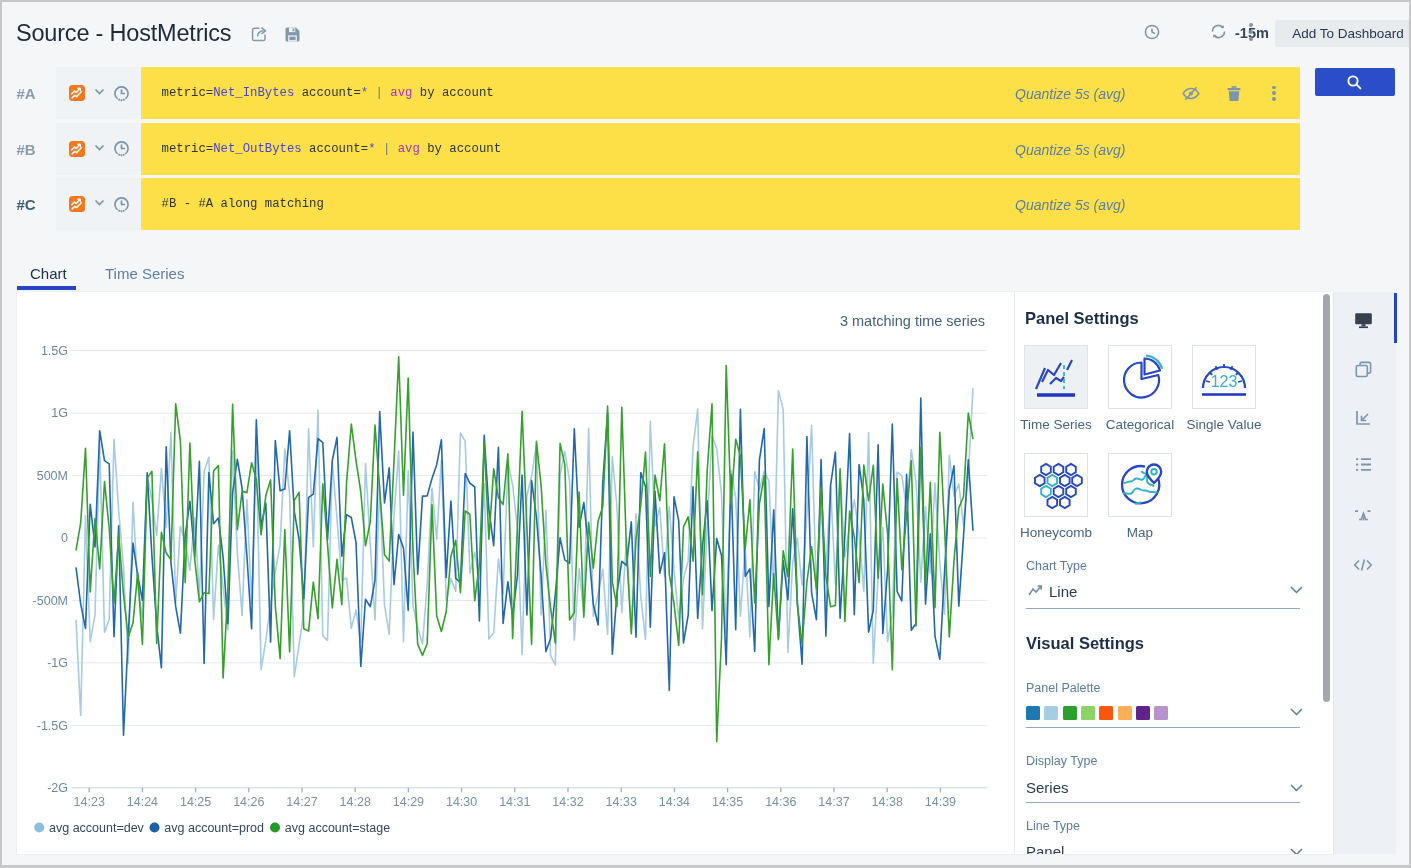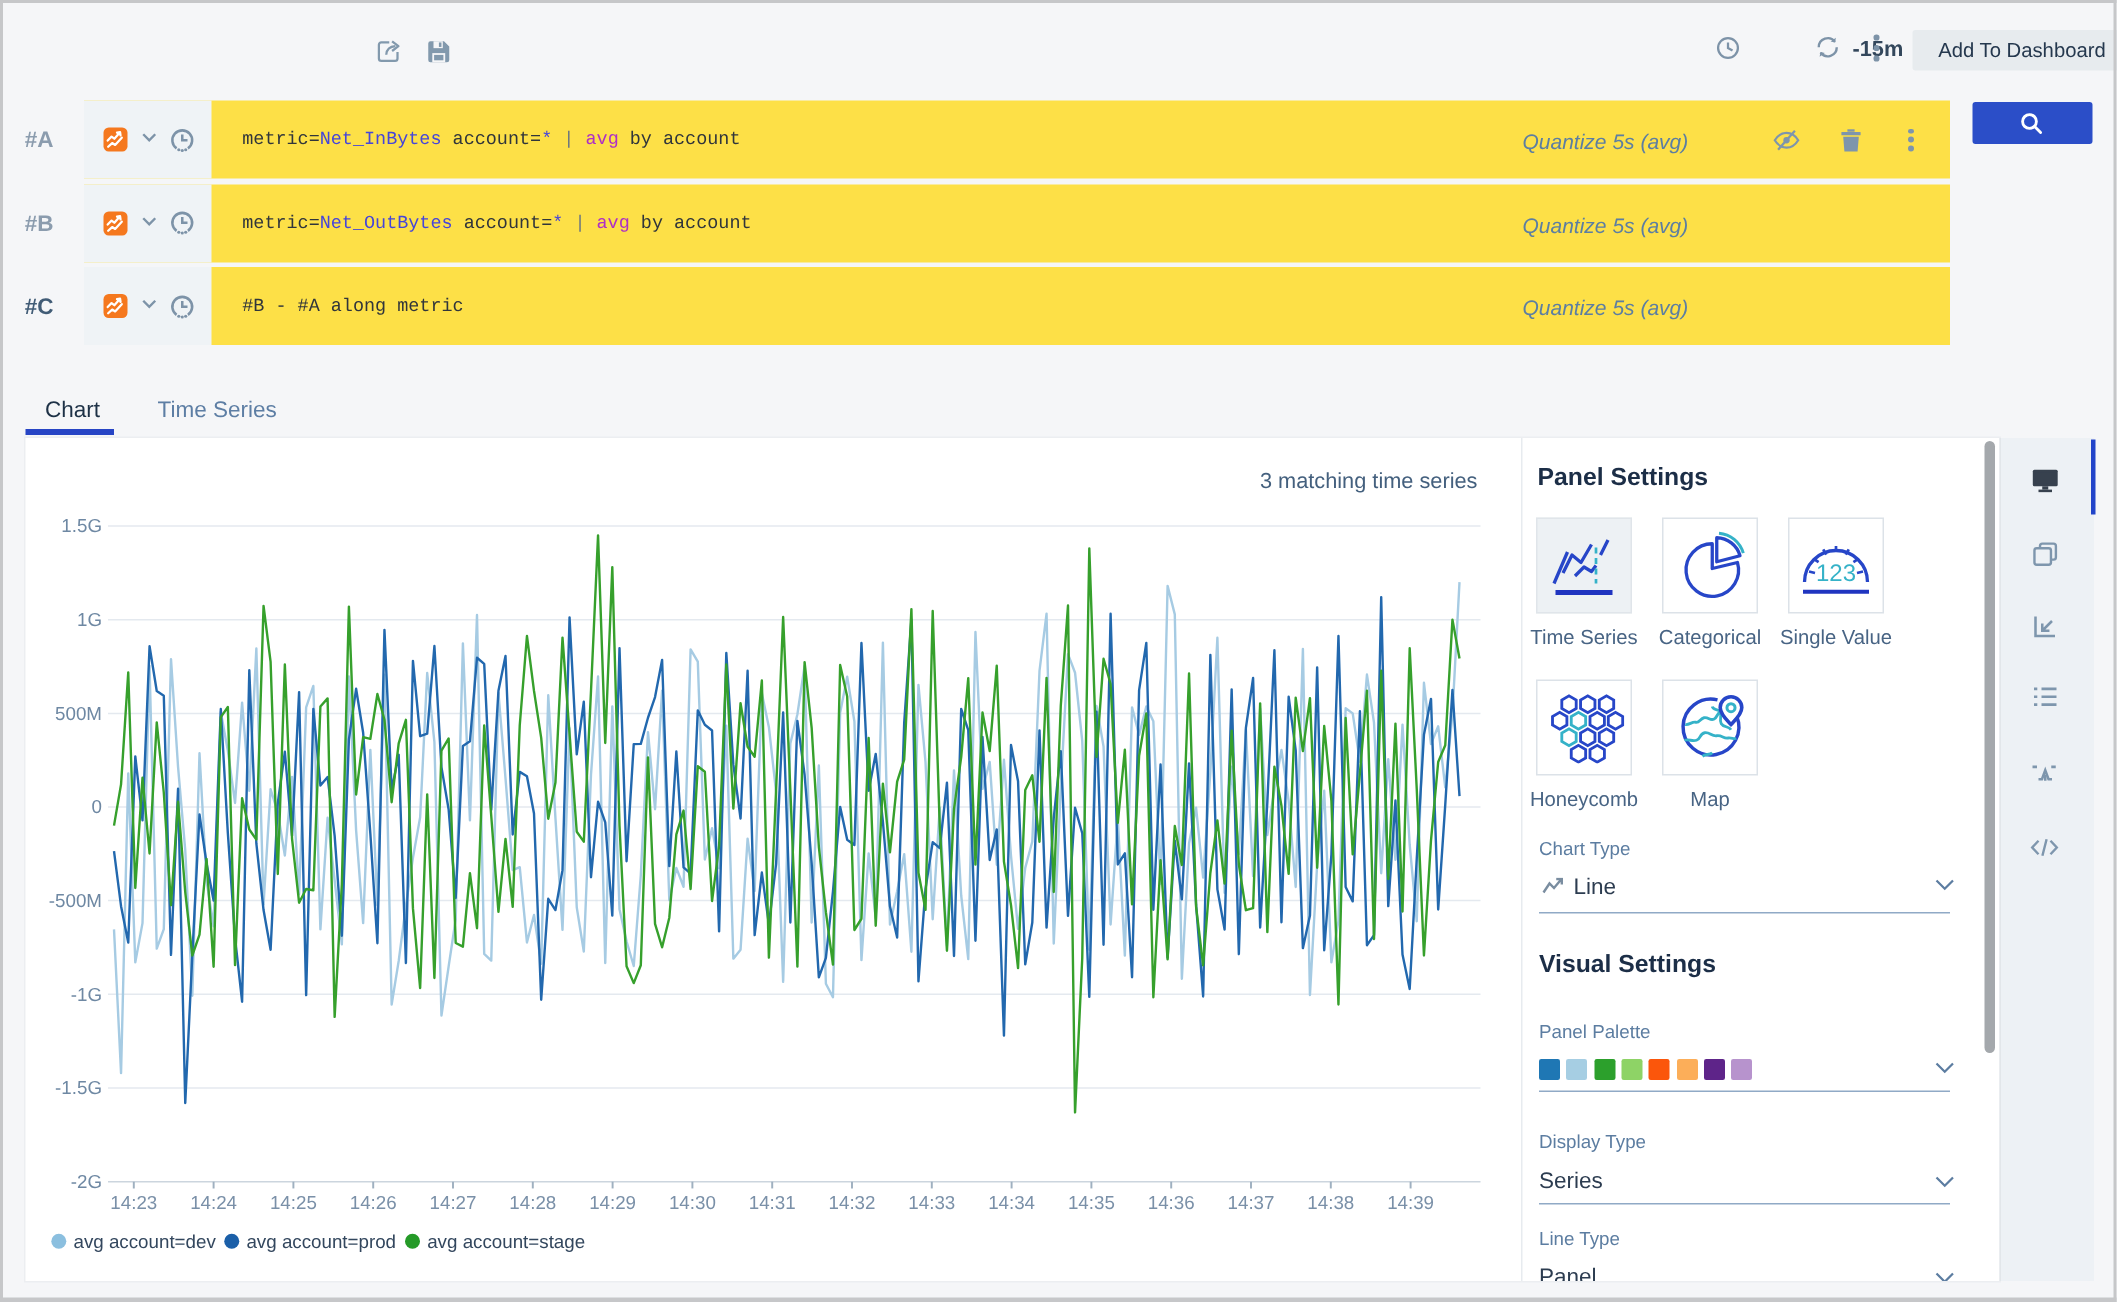--- a/index.html
+++ b/index.html
@@ -33,20 +33,21 @@
 #scrollbar{position:absolute;left:1305.5px;top:2px;width:7.5px;height:408px;background:#a4a8ac;border-radius:4px}
 #strip{position:absolute;left:1333px;top:292px;width:63px;height:562px;background:#edf1f5;border-left:1px solid #e2e6ea}
 #bluebar{position:absolute;left:59.5px;top:0.5px;width:3.5px;height:50px;background:#2244c9}
 .legend{font-size:12.5px;fill:#33475e}
 </style></head><body>
 <div id="win">
     <div class="bd" style="left:0;top:0;width:1411px;height:2px"></div>
     <div class="bd" style="left:0;top:0;width:2px;height:868px"></div>
     <div class="bd" style="left:1409px;top:0;width:2px;height:868px"></div>
     <div class="bd" style="left:0;top:865px;width:1411px;height:3px"></div>
+    <h1>Source - HostMetrics</h1>
     <svg class="abs" style="left:250px;top:25px" width="19" height="19" viewBox="0 0 19 19">
 <path d="M9.5 3.2 H4.2 a1.6 1.6 0 0 0 -1.6 1.6 V14 a1.6 1.6 0 0 0 1.6 1.6 H13.4 a1.6 1.6 0 0 0 1.6 -1.6 V9.6" fill="none" stroke="#8299ad" stroke-width="1.5"></path>
 <path d="M7.5 11.5 C7.8 7.8 10 6 13.6 5.8" fill="none" stroke="#8299ad" stroke-width="1.5"></path>
 <path d="M11.4 2.6 L15.6 5.8 L11.4 9" fill="none" stroke="#8299ad" stroke-width="1.5" stroke-linejoin="round"></path>
     </svg>
     <svg class="abs" style="left:284px;top:26px" width="17" height="17" viewBox="0 0 17 17">
 <path d="M1.5 3 a1.5 1.5 0 0 1 1.5-1.5 H12 L15.5 5 V14 a1.5 1.5 0 0 1 -1.5 1.5 H3 a1.5 1.5 0 0 1 -1.5-1.5 Z" fill="#8299ad"></path>
 <rect x="5" y="1.5" width="6.2" height="4.6" fill="#f5f6f8"></rect>
       <rect x="8.6" y="2.3" width="1.7" height="3" fill="#8299ad"></rect>
 <rect x="4.2" y="9.4" width="8.6" height="6.1" fill="#f5f6f8"></rect>
@@ -126,21 +127,21 @@
       <svg class="abs" style="left:38px;top:21px" width="11" height="8" viewBox="0 0 11 8">
         <path d="M1.5 1.5 L5.5 5.5 L9.5 1.5" fill="none" stroke="#7d93a8" stroke-width="1.6"></path>
       </svg>
       <svg class="abs" style="left:57px;top:17.5px" width="17" height="17" viewBox="0 0 17 17">
 <path d="M4.71 13.91 A6.6 6.6 0 1 1 12.29 13.91" fill="none" stroke="#7d93a8" stroke-width="1.7"></path>
 <path d="M8.5 4.6 V8.5 H12" fill="none" stroke="#7d93a8" stroke-width="1.7"></path>
 <circle cx="6.2" cy="14.8" r="1.05" fill="#7d93a8"></circle>
         <circle cx="8.5" cy="15.3" r="1.05" fill="#7d93a8"></circle>
         <circle cx="10.8" cy="14.8" r="1.05" fill="#7d93a8"></circle>
 </svg>
-      <div class="qtext"><span>#B - #A along metric</span></div>
+      <div class="qtext"><span>#B - #A along matching</span></div>
       <div class="quant">Quantize 5s (avg)</div>
     </div>
     <div class="btn-search">
       <svg class="abs" style="left:31px;top:5.5px" width="17" height="17" viewBox="0 0 17 17">
 <circle cx="7" cy="7" r="4.6" fill="none" stroke="#fff" stroke-width="1.9"></circle>
 <path d="M10.4 10.4 L14.4 14.4" stroke="#fff" stroke-width="1.9" stroke-linecap="round"></path>
       </svg>
     </div>
     <div class="tab1">Chart</div>
     <div class="tab2">Time Series</div>

